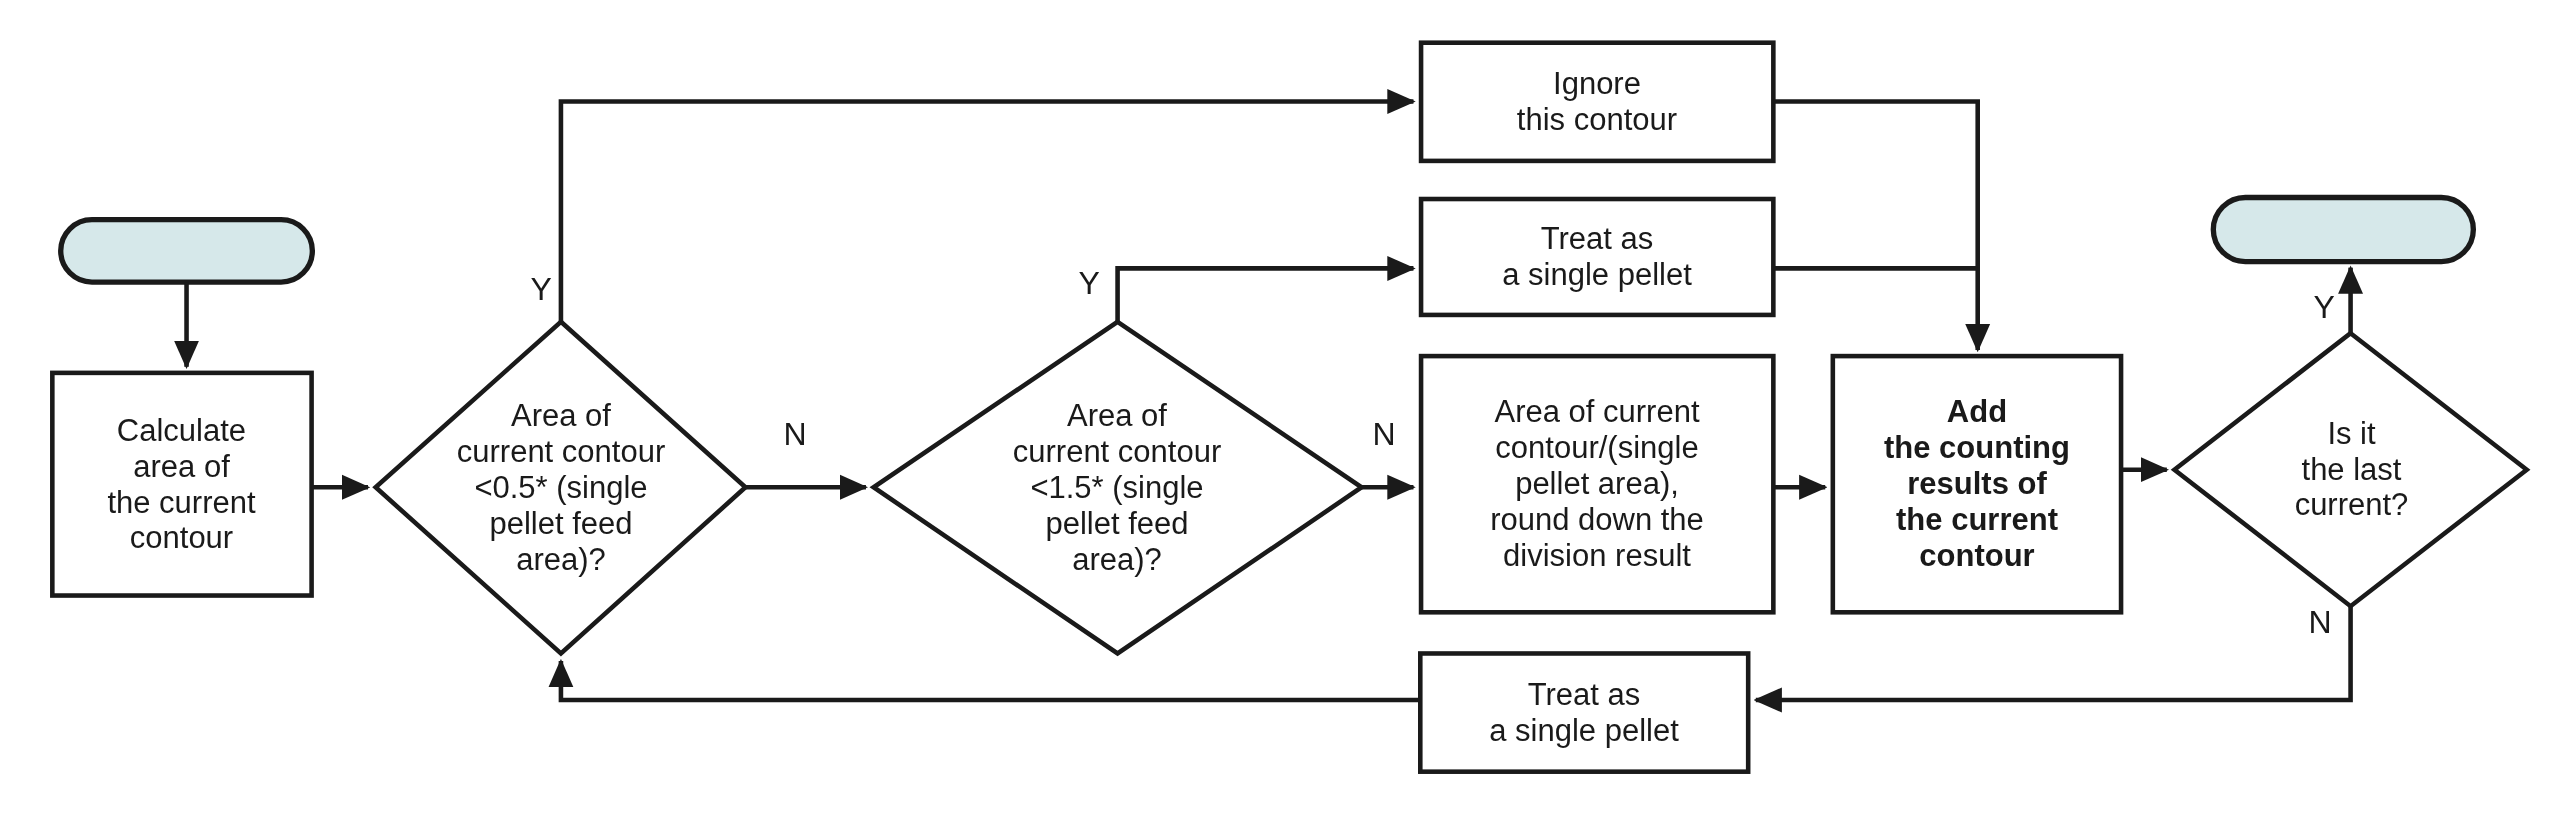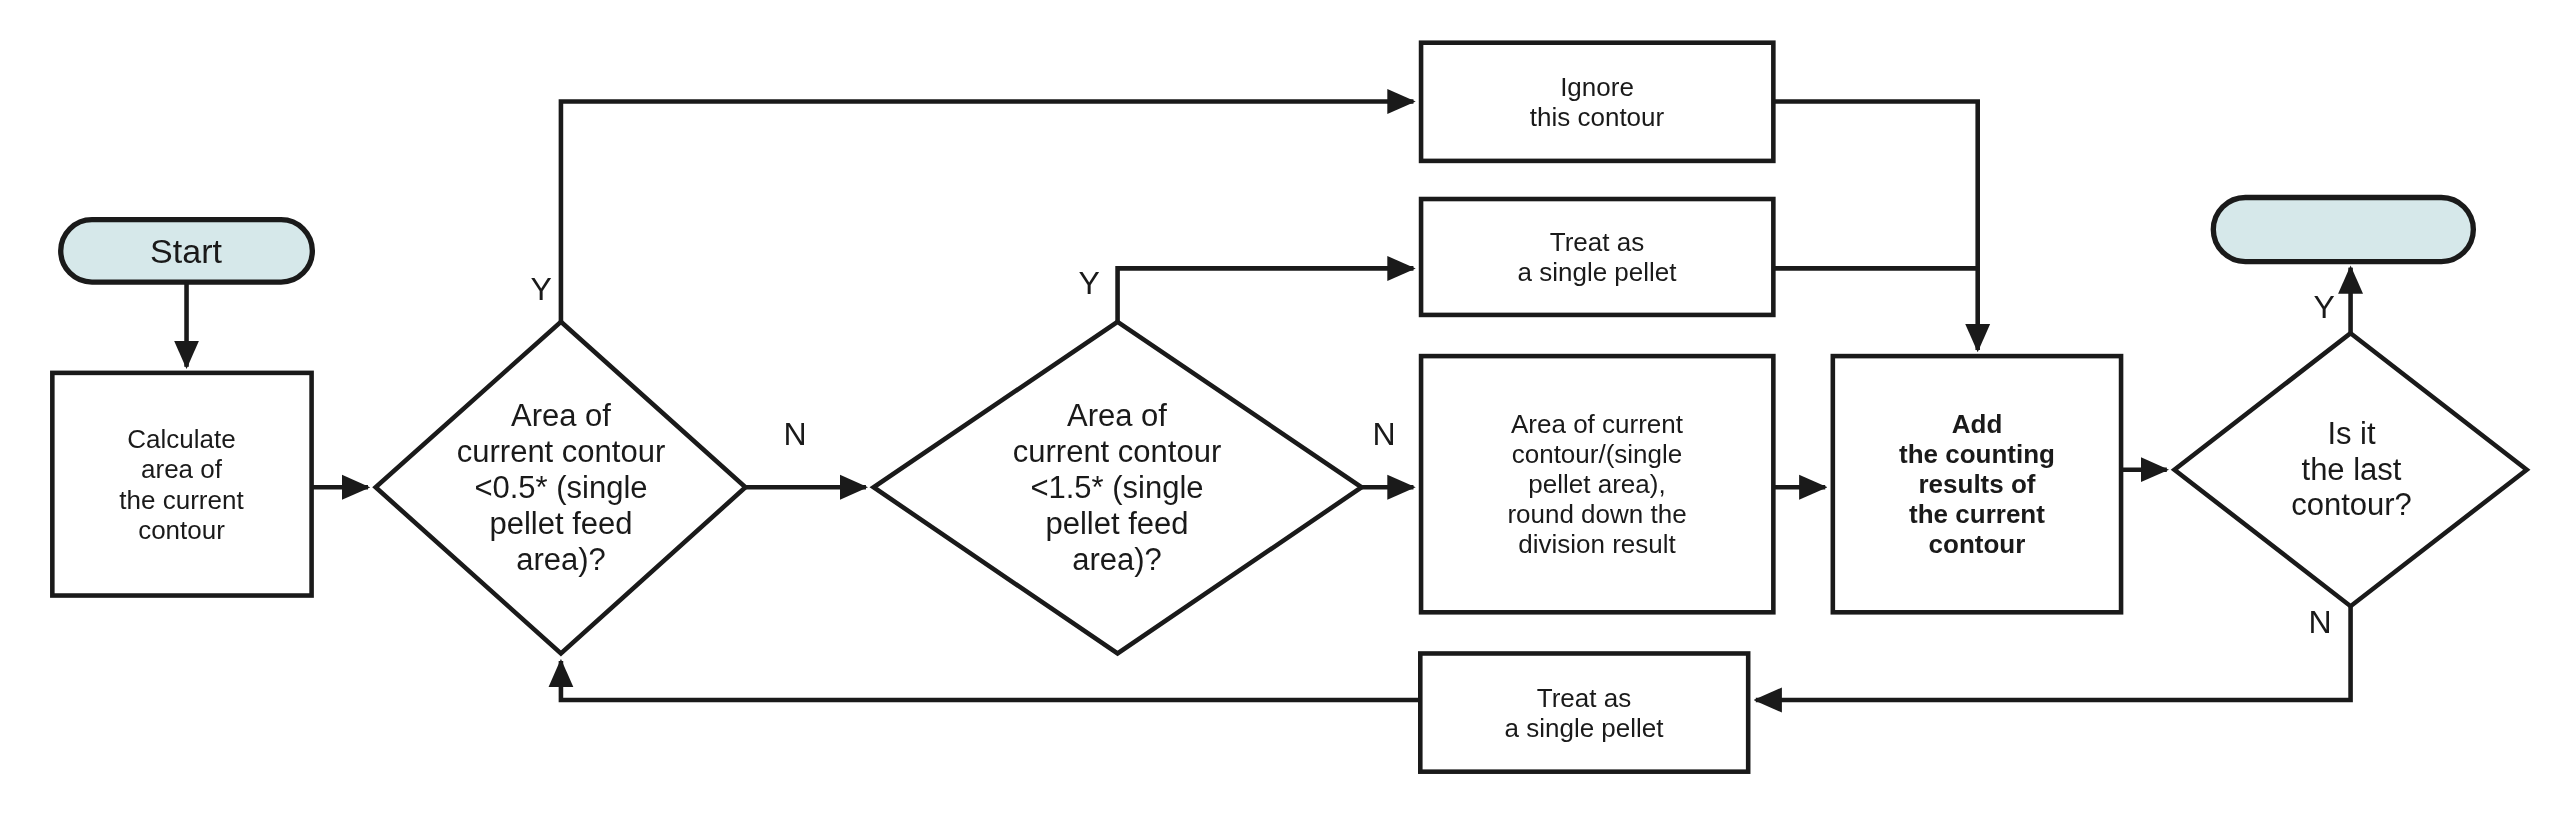--- a/index.html
+++ b/index.html
@@ -28,21 +28,21 @@
     position: absolute;
     display: flex;
     align-items: center;
     justify-content: center;
     text-align: center;
     line-height: 1.16;
     color: #1a1a1a;
     white-space: pre-line;
     pointer-events: none;
   }
-  .box-text { font-size: 26px; }
+  .box-text { font-size: 31px; }
   .diamond-text { font-size: 31px; }
   .terminal-text { font-size: 34px; }
   .edge-label {
     position: absolute;
     font-size: 32px;
     color: #1a1a1a;
     text-align: center;
     line-height: 1;
   }
 </style>
@@ -100,21 +100,20 @@
 
     <path d="M 2781 616 L 2841 616" fill="none" stroke="#1a1a1a" stroke-width="6" marker-end="url(#arrow)"></path>
 
     <path d="M 3082 437 L 3082 351" fill="none" stroke="#1a1a1a" stroke-width="6" marker-end="url(#arrow)"></path>
 
     <path d="M 3082 795 L 3082 918 L 2302 918" fill="none" stroke="#1a1a1a" stroke-width="6" marker-end="url(#arrow)"></path>
 
     <path d="M 1862 918 L 735 918 L 735 867" fill="none" stroke="#1a1a1a" stroke-width="6" marker-end="url(#arrow)"></path>
   </svg>
 
-  <div class="node-text terminal-text" style="left:60px; top:220px; width:252px; height:63px;">Start</div>
 
   <div class="node-text box-text" style="left:52px; top:373px; width:259px; height:223px;">Calculate
 area of
 the current
 contour</div>
 
   <div class="node-text diamond-text" style="left:378px; top:322px; width:366px; height:332px;">Area of
 current contour
 &lt;0.5* (single
 pellet feed
@@ -139,21 +138,21 @@
 division result</div>
 
   <div class="node-text box-text" style="left:1833px; top:356px; width:288px; height:256px;font-weight:bold;">Add
 the counting
 results of
 the current
 contour</div>
 
   <div class="node-text diamond-text" style="left:2214px; top:333px; width:275px; height:273px;">Is it
 the last
-contour?</div>
+current?</div>
 
 
   <div class="node-text box-text" style="left:1420px; top:654px; width:328px; height:118px;">Treat as
 a single pellet</div>
 
   <div class="edge-label" style="left:526px; top:273px; width:30.5px;">Y</div>
 
   <div class="edge-label" style="left:778px; top:418px; width:34px;">N</div>
 
   <div class="edge-label" style="left:1074px; top:267px; width:30.5px;">Y</div>

